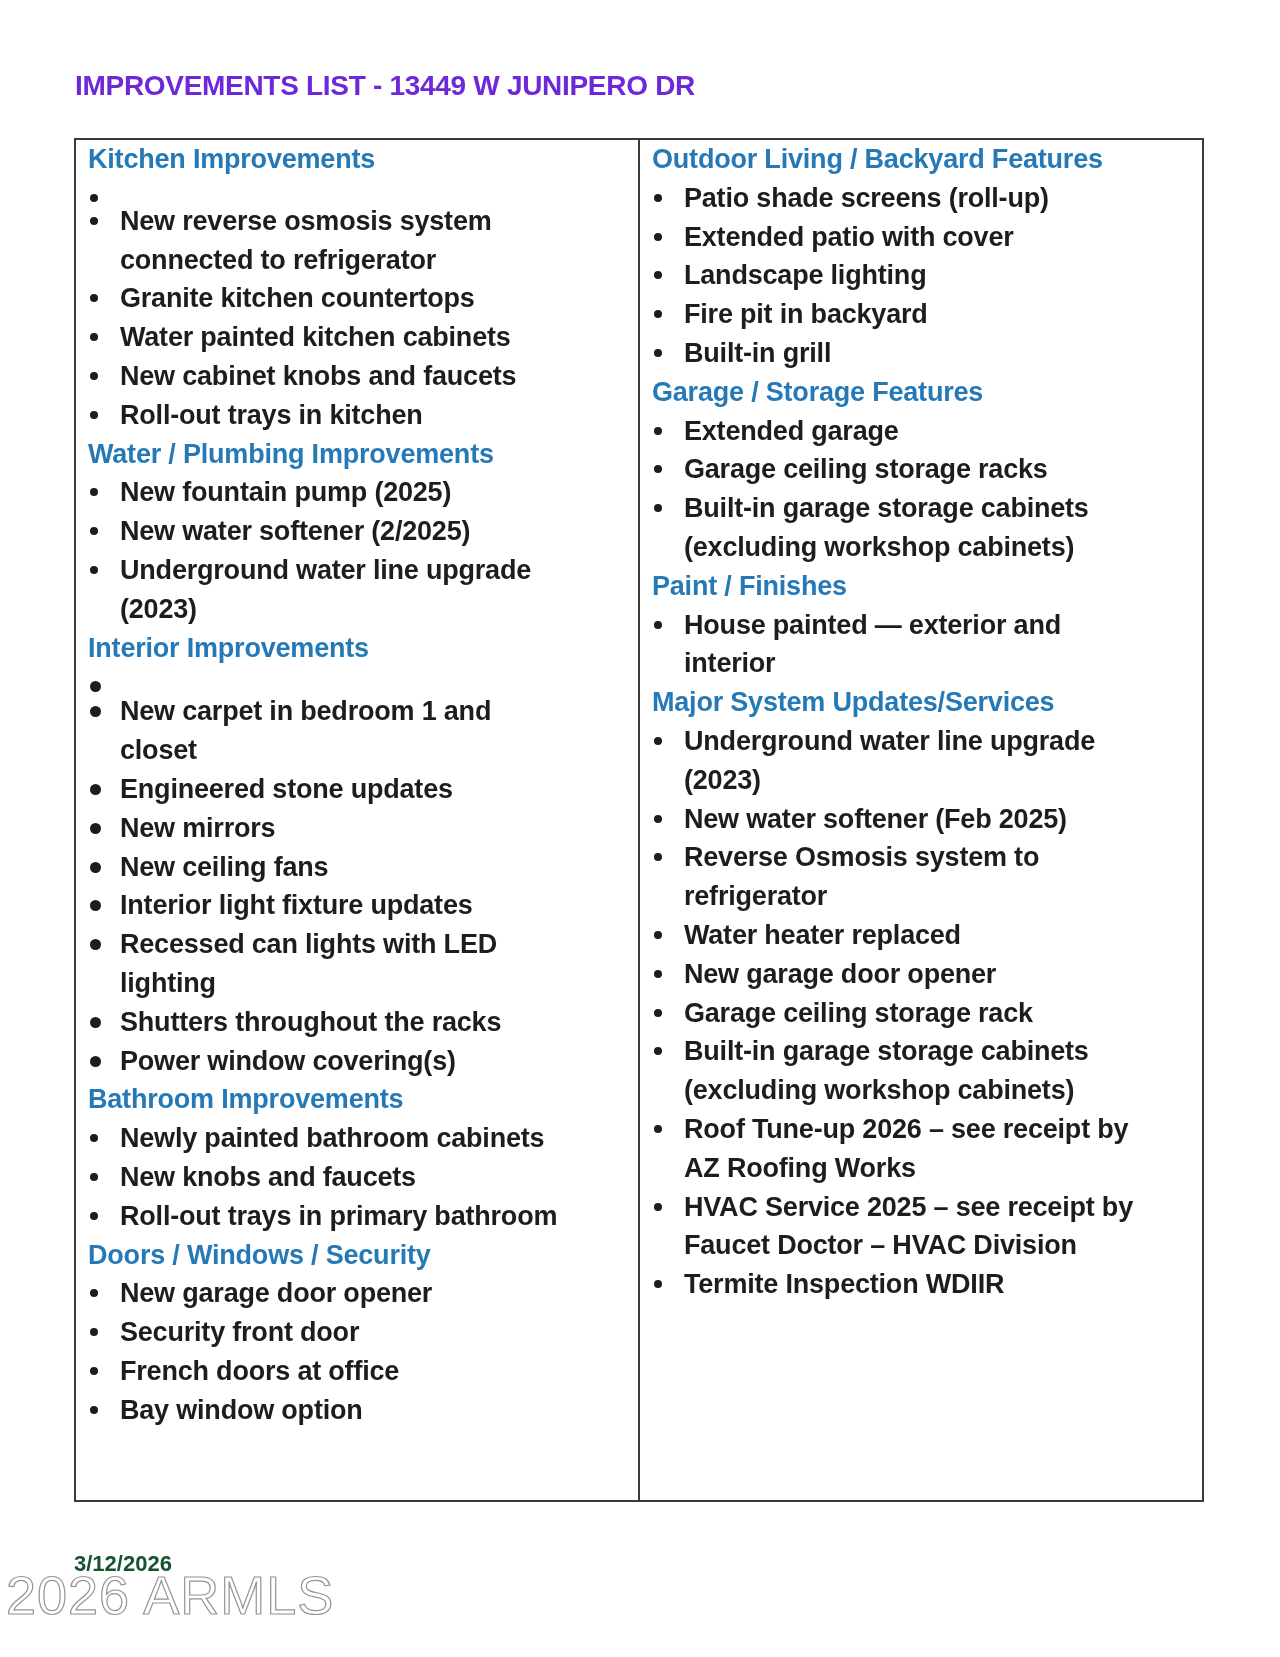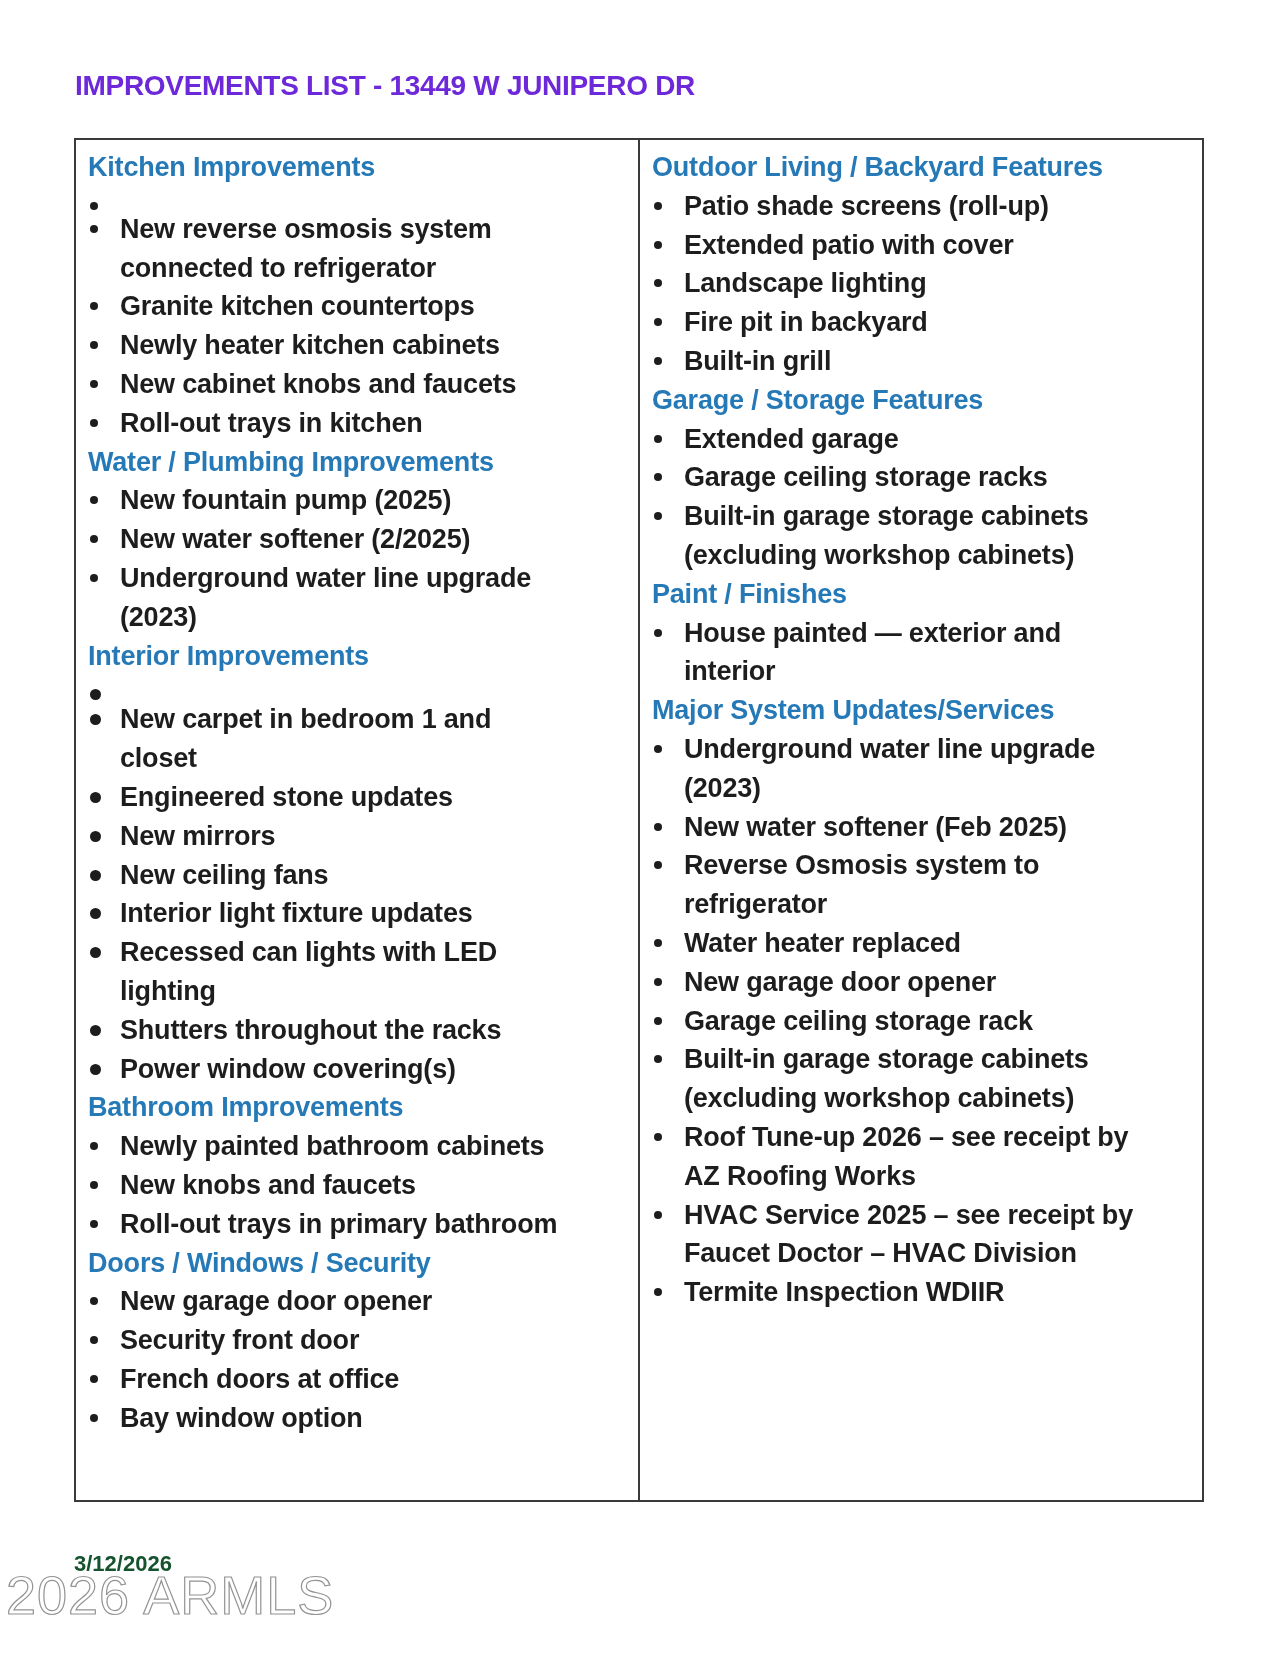--- a/index.html
+++ b/index.html
@@ -28,21 +28,21 @@
     left: 74px;
     top: 138px;
     width: 1126px;
     height: 1360px;
     border: 2px solid #3a3a3a;
     display: flex;
     background: #ffffff;
   }
   .col {
     box-sizing: border-box;
-    padding-top: 8px;
+    padding-top: 0;
   }
   .col-left {
     width: 564px;
     border-right: 2px solid #3a3a3a;
   }
   .col-right {
     flex: 1;
   }
   .section-heading {
     font-size: 27px;
@@ -129,21 +129,21 @@
       <div class="list-item">
         <span class="bullet-box">
           <span class="bullet-dot"></span>
         </span>
         <span class="item-text">Granite kitchen countertops</span>
       </div>
       <div class="list-item">
         <span class="bullet-box">
           <span class="bullet-dot"></span>
         </span>
-        <span class="item-text">Newly heater kitchen cabinets</span>
+        <span class="item-text">Water painted kitchen cabinets</span>
       </div>
       <div class="list-item">
         <span class="bullet-box">
           <span class="bullet-dot"></span>
         </span>
         <span class="item-text">New cabinet knobs and faucets</span>
       </div>
       <div class="list-item">
         <span class="bullet-box">
           <span class="bullet-dot"></span>

